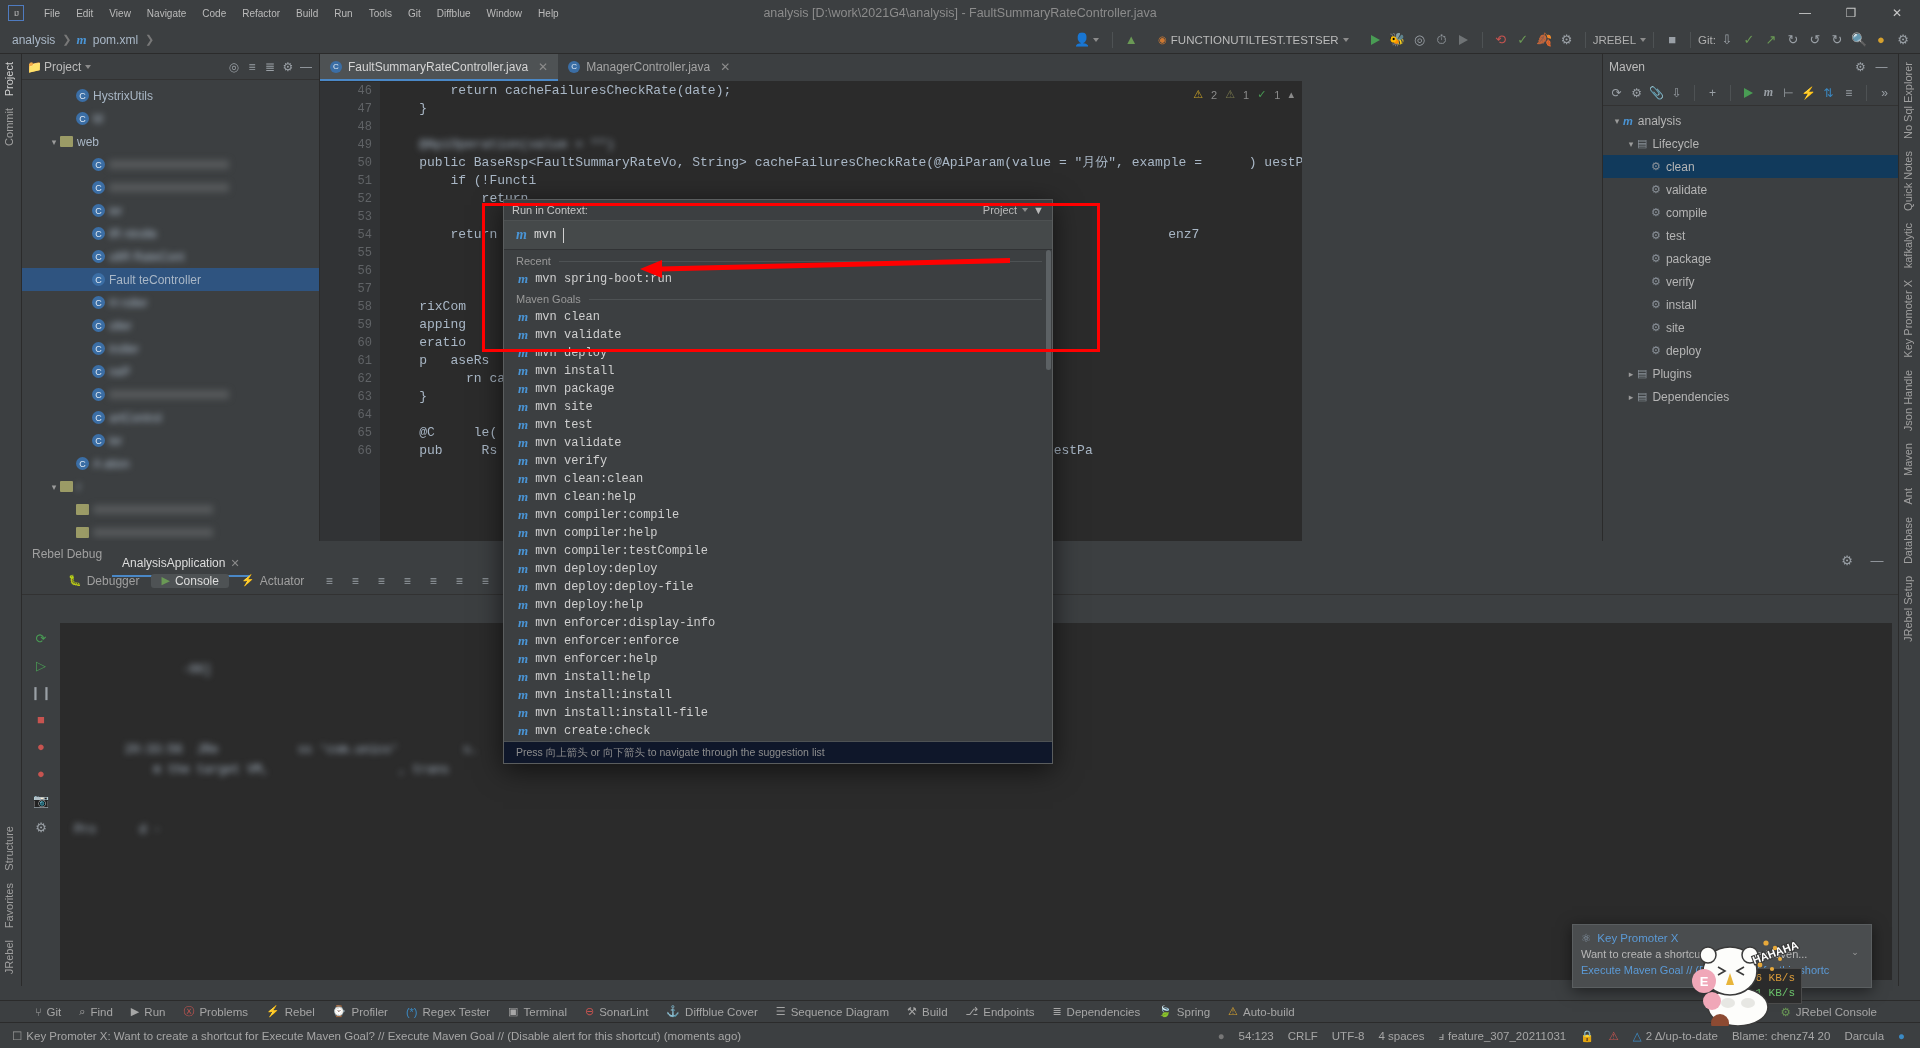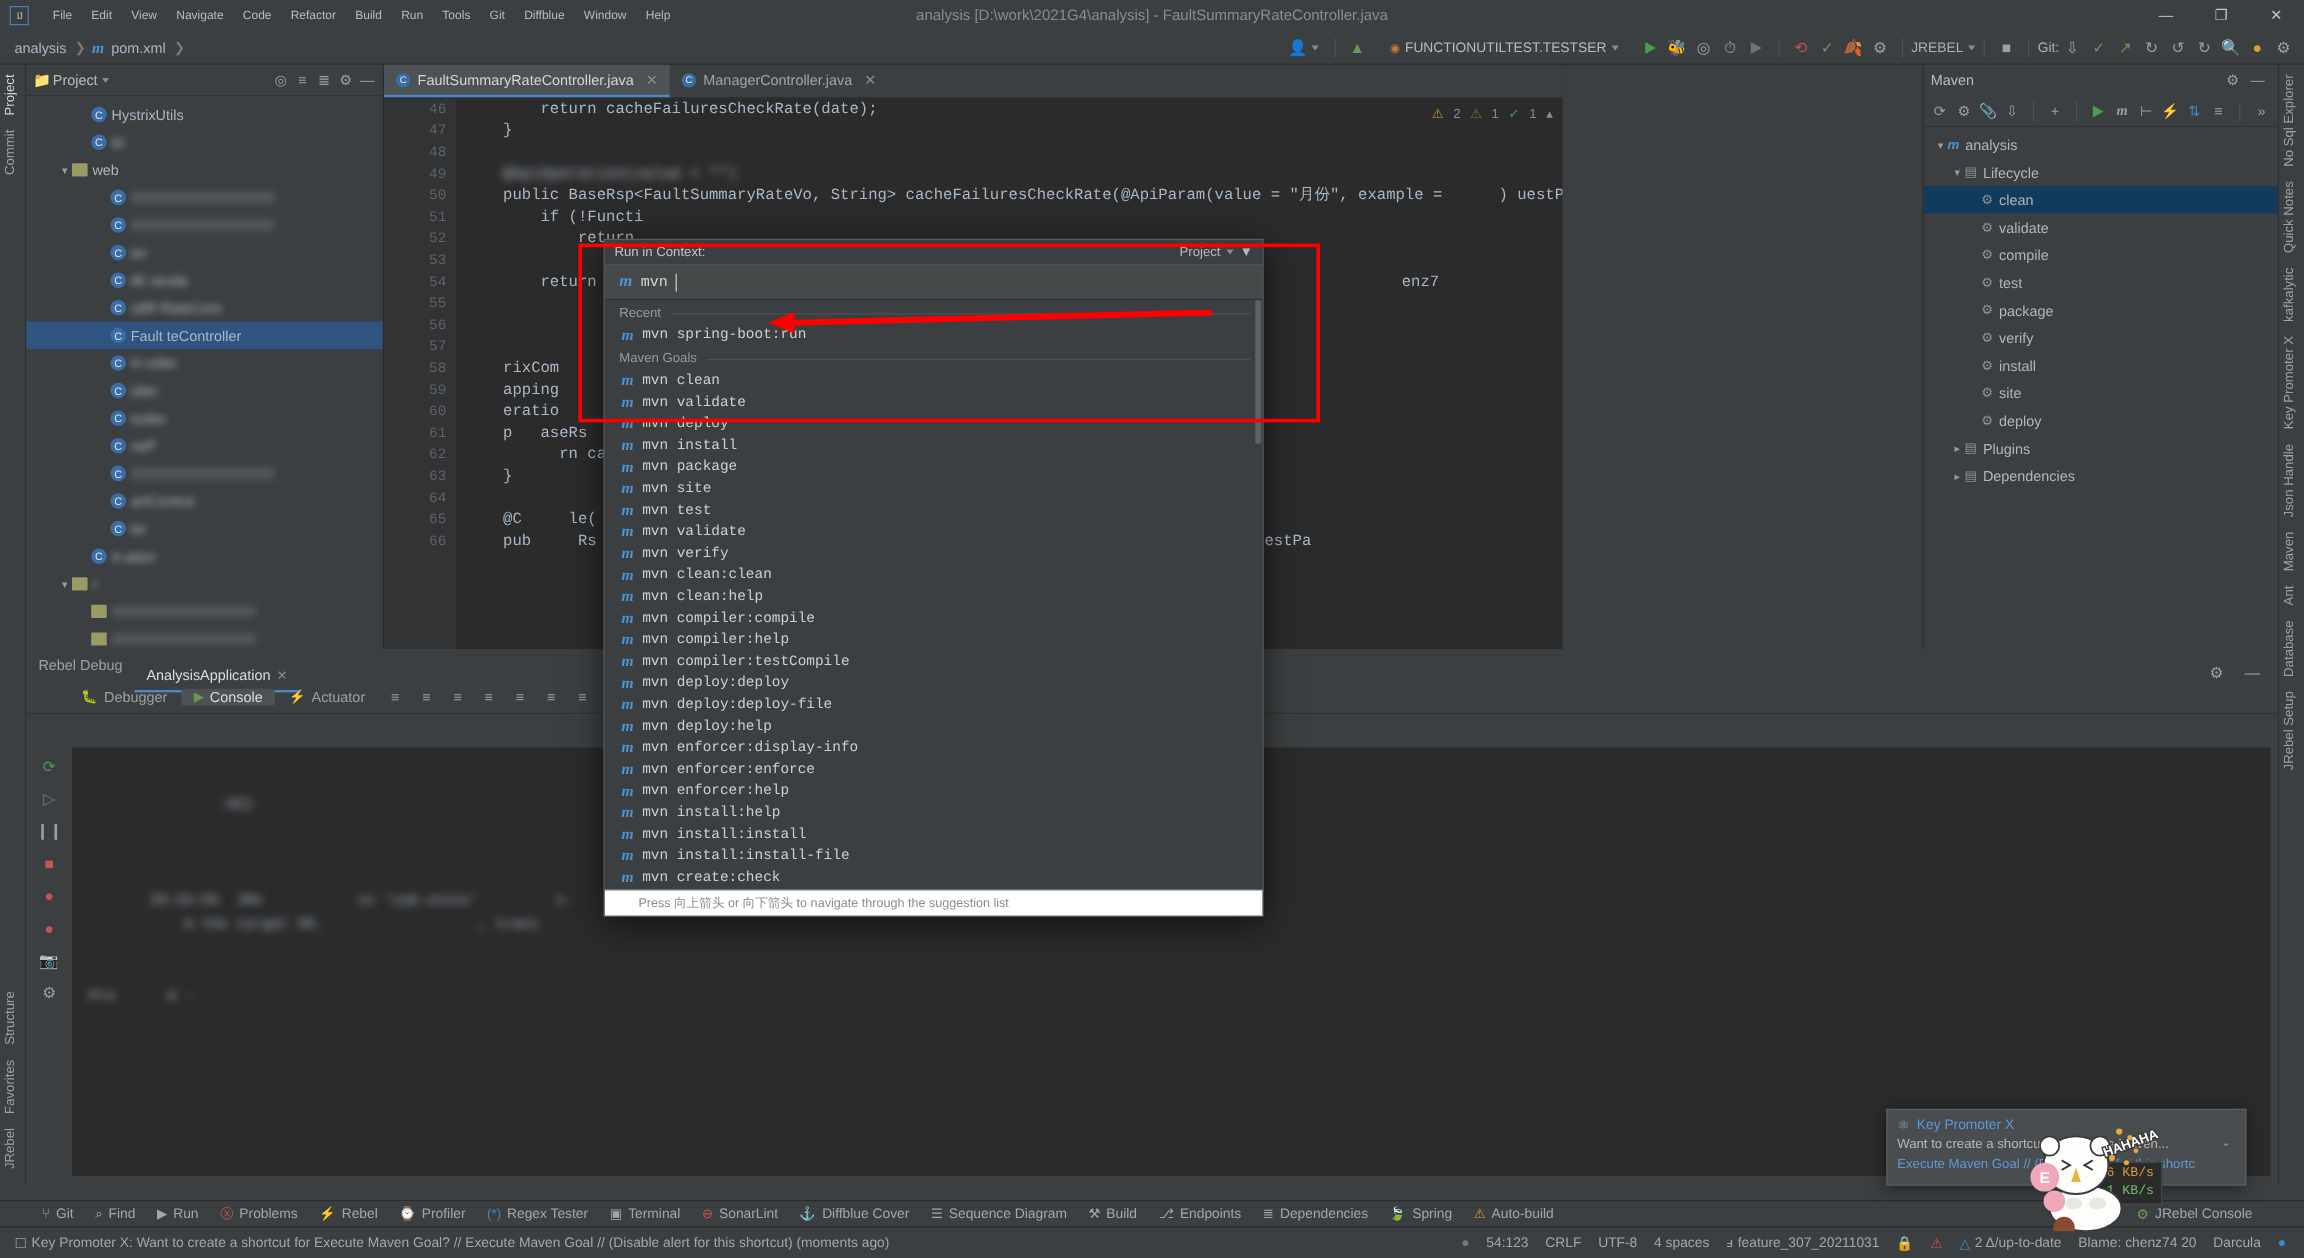--- a/index.html
+++ b/index.html
@@ -200,22 +200,22 @@
   @keyframes bl { 0%,50%{opacity:1} 51%,100%{opacity:0} }
   #pp-list { height:513px; overflow:hidden; background:#3c3f41; }
   .grp { display:flex; align-items:center; gap:8px; padding:5px 10px 3px 12px; }
   .grp span { font-size:11px; color:#999; white-space:nowrap; }
   .grp i { flex:1; height:1px; background:#4e5254; display:block; }
   .pitem { display:flex; align-items:center; gap:7px; height:18px;
            padding-left:14px; font-size:12px; color:#cfcfcf;
            font-family:"Liberation Mono", monospace; }
   #pp-foot {
     position:absolute; left:0; right:0; bottom:0; height:22px;
-    background:#ffffff; border-top:1px solid #4e5254;
-    display:flex; align-items:center; padding-left:28px;
+    background:#0f172a; border-top:1px solid #4e5254;
+    display:flex; align-items:center; padding-left:12px;
     font-size:10.5px; color:#8d8d8d;
   }
   #pp-scroll { position:absolute; right:1px; top:50px; width:5px; height:120px;
                background:#5c6164; border-radius:3px; }
 
   
   #red-box {
     position:absolute; left:482px; top:203px; width:618px; height:149px;
     border:3px solid #ff0000; z-index:60; pointer-events:none;
   }

